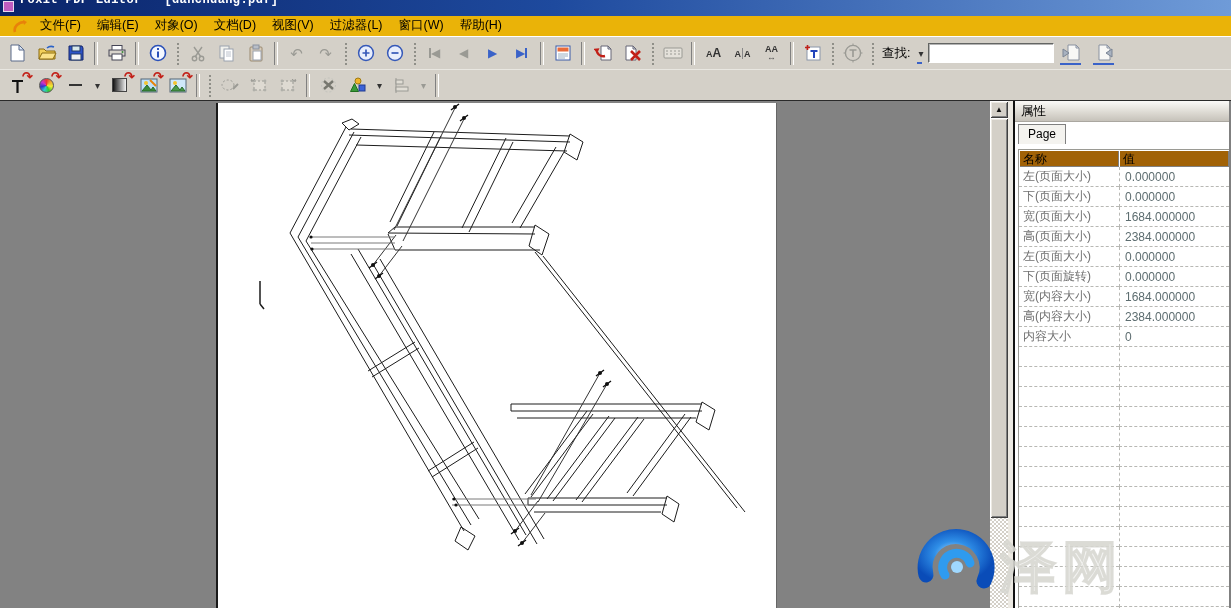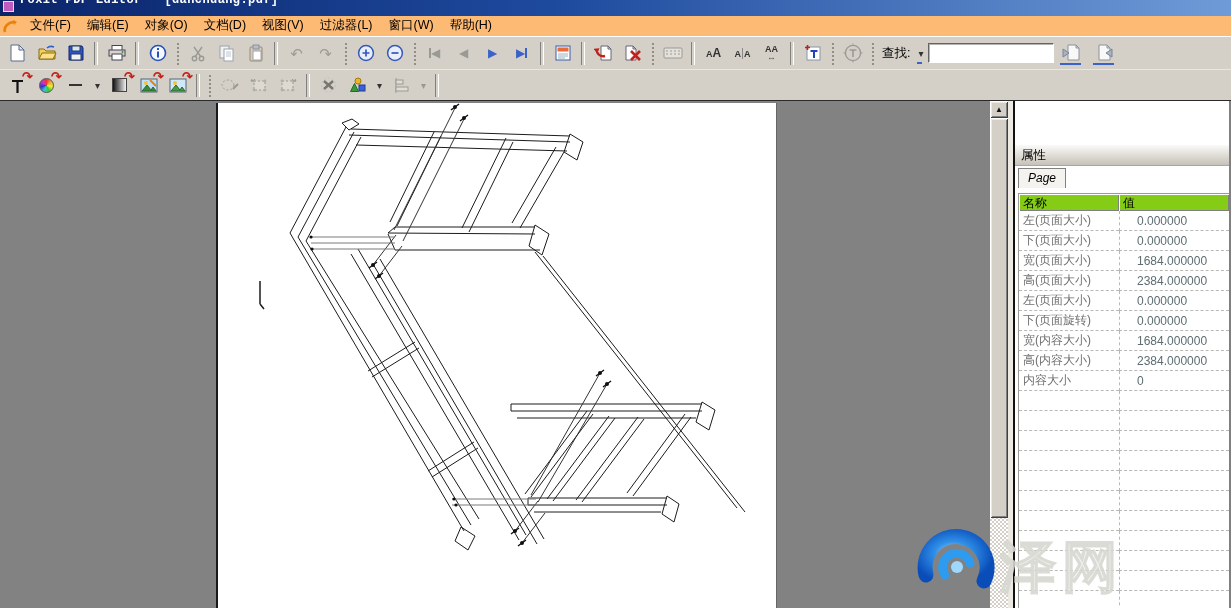--- a/index.html
+++ b/index.html
@@ -4,21 +4,21 @@
 <style>
   html,body{margin:0;padding:0;}
   body{width:1231px;height:608px;position:relative;overflow:hidden;background:#d4d0c8;
        font-family:"Liberation Sans",sans-serif;color:#000;}
   
   .titlebar{height:16px;background:linear-gradient(90deg,#0a246a 0%,#1e4a9e 45%,#6f9bd8 100%);
             position:relative;overflow:hidden;font-family:Liberation Mono, monospace;}
   .titlebar .ticon{position:absolute;left:3px;top:1px;width:9px;height:9px;background:#c05cc0;border:1px solid #e8d8ef;}
   .titlebar .ttext{position:absolute;left:20px;top:-7px;color:#fff;font-weight:bold;font-size:12px;letter-spacing:.4px;white-space:nowrap;}
   
-  .menubar{height:20px;background:#fdba74;display:flex;align-items:center;padding-left:2px;border-bottom:1px solid #fff;}
+  .menubar{height:20px;background:#eab308;display:flex;align-items:center;padding-left:12px;border-bottom:1px solid #fff;}
   .micon{width:17px;height:16px;display:flex;align-items:center;justify-content:center;margin-right:3px;}
   .mitem{padding:2px 8px 3px 8px;font-size:12.5px;white-space:nowrap;}
   
   .toolbar{background:#d4d0c8;display:flex;align-items:center;padding-left:3px;}
   .row1{height:32px;border-bottom:1px solid #e9e7e1;}
   .row2{height:30px;}
   .tbtn{width:27px;height:26px;display:flex;align-items:center;justify-content:center;background:transparent;
         border:1px solid transparent;padding:0;margin:0 1px;position:relative;box-sizing:border-box;}
   .wide{width:31px;}
   .sep{width:2px;height:23px;border-left:1px solid #808080;border-right:1px solid #fff;margin:0 4px;}
@@ -58,30 +58,30 @@
     background-color:#fff;background-size:4px 4px;background-position:0 0,2px 2px;}
   .sbtn{position:absolute;left:0;top:0;width:18px;height:17px;background:#d4d0c8;
     box-shadow:inset 1px 1px 0 #fff,inset -1px -1px 0 #404040,inset 2px 2px 0 #ece9e2,inset -2px -2px 0 #808080;
     display:flex;align-items:center;justify-content:center;font-size:8px;color:#111;border:none;padding:0;}
   .sthumb{position:absolute;left:0;top:17px;width:18px;height:400px;background:#d4d0c8;
     box-shadow:inset 1px 1px 0 #fff,inset -1px -1px 0 #404040,inset 2px 2px 0 #ece9e2,inset -2px -2px 0 #808080;}
   
   .panel-gap{width:5px;background:#ece9e2;border-right:2px solid #111;}
   .panel{width:214px;background:#fff;display:flex;flex-direction:column;overflow:hidden;}
   .panel-title{height:20px;line-height:20px;padding-left:6px;font-size:12.5px;
-    background:linear-gradient(180deg,#fbfaf8 0%,#dedbd4 55%,#c6c2ba 100%);border-bottom:1px solid #aaa7a0;margin-top:44px;}
-  .panel-tabs{height:22px;display:flex;align-items:flex-end;padding-left:3px;background:#fff;font-style:italic;}
+    background:linear-gradient(180deg,#fbfaf8 0%,#dedbd4 55%,#c6c2ba 100%);border-bottom:1px solid #aaa7a0;}
+  .panel-tabs{height:22px;display:flex;align-items:flex-end;padding-left:3px;background:#fff;}
   .tab{border:1px solid #808080;border-bottom:none;background:#f4f3ef;padding:2px 9px 3px 9px;font-size:12px;}
   .prop-table{flex:1;display:flex;flex-direction:column;margin:5px 0 0 3px;border-left:1px solid #9a9a94;border-top:1px solid #9a9a94;overflow:hidden;}
-  .phead{display:flex;height:17px;background:#84cc16;flex:none;font-family:Liberation Serif, serif;}
+  .phead{display:flex;height:17px;background:#a16207;flex:none;font-family:Liberation Serif, serif;}
   .phc{box-shadow:inset 1px 1px 0 #fff,inset -1px -1px 0 #808080;font-size:12px;padding:1px 0 0 4px;box-sizing:border-box;}
   .phc.n{width:100px;} .phc.v{flex:1;}
   .prow{display:flex;height:20px;flex:none;font-size:12px;}
   .pname{width:96px;padding-left:4px;color:#6f6f6f;border-bottom:1px dashed #b8b8b4;display:flex;align-items:center;text-align:right;}
-  .pval{flex:1;padding-left:17px;color:#5d6d70;border-bottom:1px dashed #b8b8b4;border-left:1px dashed #b8b8b4;display:flex;align-items:center;}
+  .pval{flex:1;padding-left:5px;color:#5d6d70;border-bottom:1px dashed #b8b8b4;border-left:1px dashed #b8b8b4;display:flex;align-items:center;}
   
   .wm-logo{position:absolute;left:916px;top:526px;z-index:6;}
   .wm-text{position:absolute;left:1000px;top:530px;z-index:7;font-size:56px;font-weight:bold;letter-spacing:6px;
     color:rgba(222,222,216,0.35);-webkit-text-stroke:1.5px rgba(214,214,208,0.85);white-space:nowrap;}
 </style>
 </head>
 <body>
 
 <div class="titlebar">
   <span class="ticon"></span>

